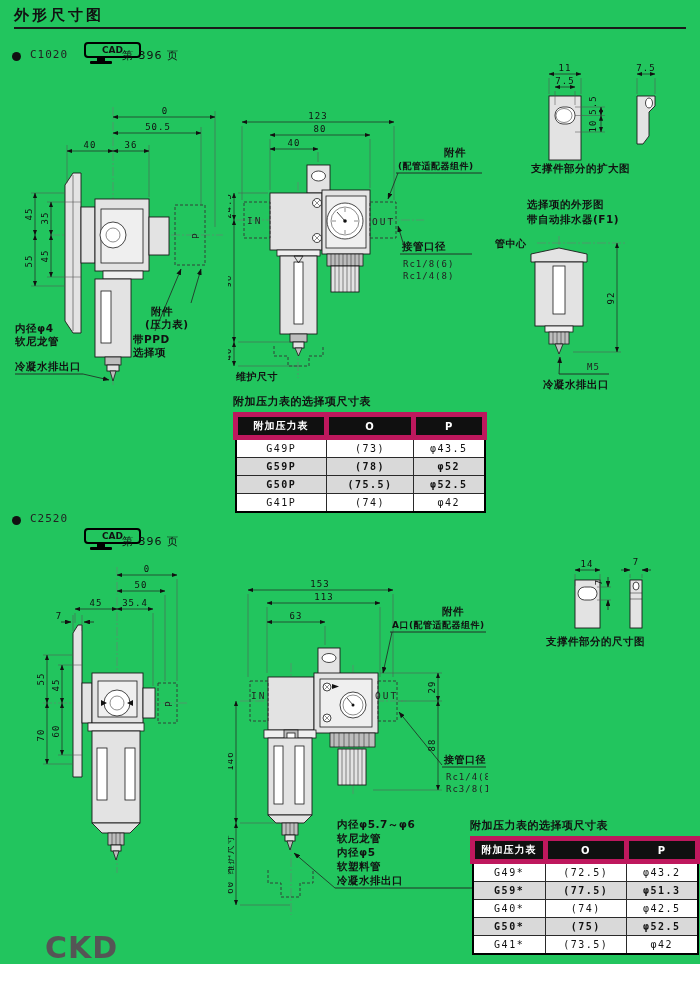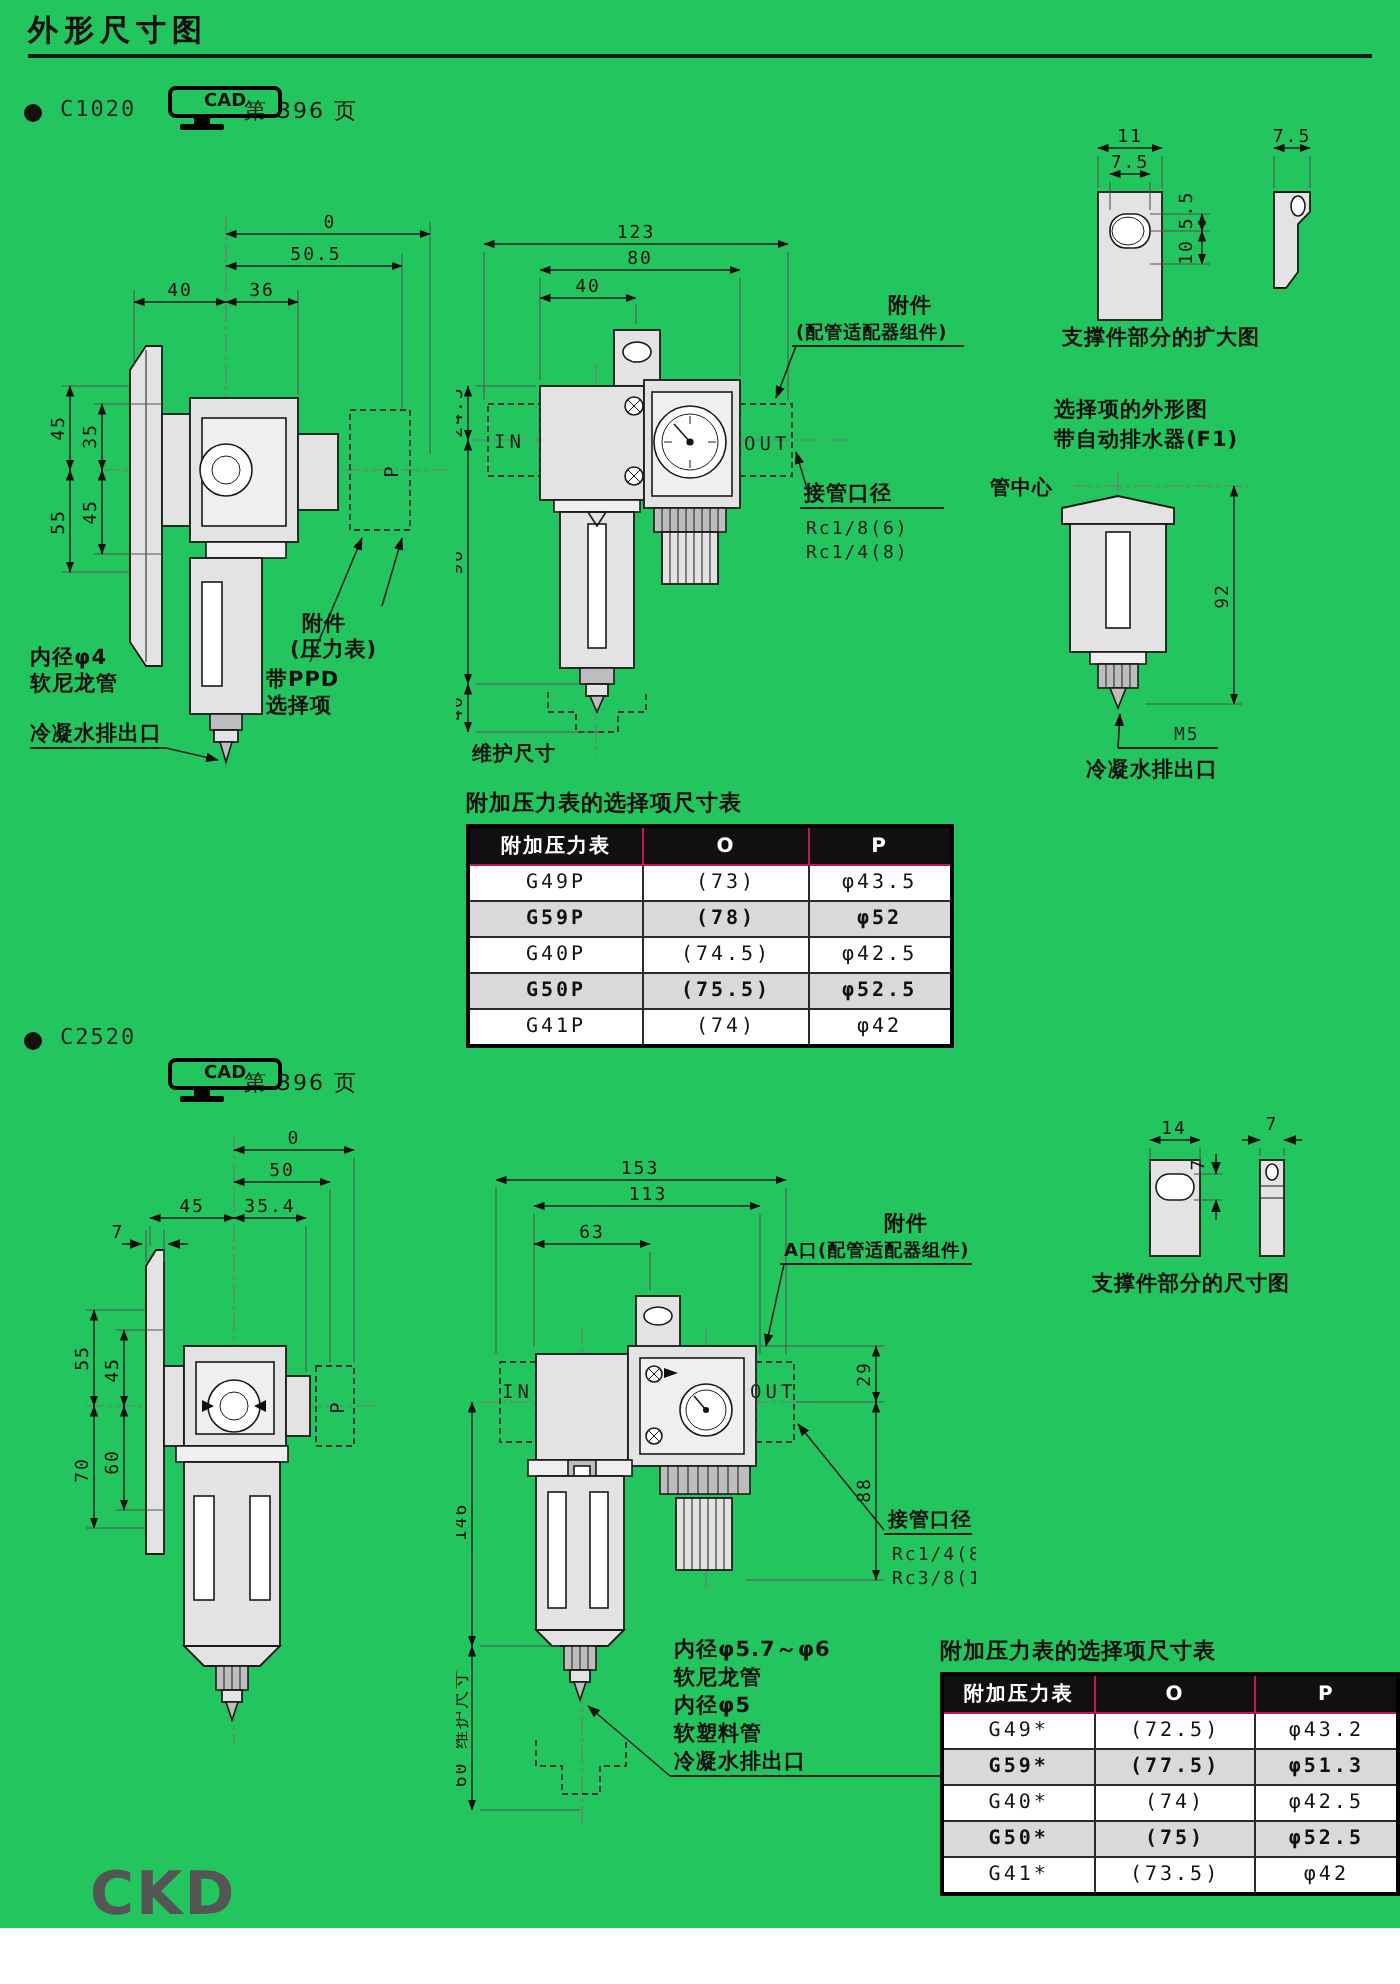--- a/index.html
+++ b/index.html
@@ -15,21 +15,21 @@
   .cad{width:34px;text-align:center;}
   .cad-screen{display:inline-block;border:2px solid #000;border-radius:4px;
       font:bold 9px "DejaVu Sans",sans-serif;padding:1px 16px;letter-spacing:0;}
   .cad-neck{width:8px;height:3px;background:#000;margin:0 auto;}
   .cad-base{width:22px;height:3px;background:#000;margin:0 auto;border-radius:1px;}
   .ckd{font:800 30px "DejaVu Sans",sans-serif;color:#555;letter-spacing:1px;text-align:right;}
   
   .tbl-title{font:bold 11px "DejaVu Sans",sans-serif;letter-spacing:.5px;margin-bottom:3px;}
   table.dims{border-collapse:collapse;border:2px solid #000;}
   table.dims th{background:#101010;color:#fff;font:bold 10px "DejaVu Sans",sans-serif;
-      letter-spacing:1px;border:1px solid #be185d;padding:2px 4px;}
+      letter-spacing:1px;border:5px solid #be185d;padding:2px 4px;}
   table.dims td{border:1px solid #2a2a2a;font:10px "DejaVu Sans Mono",monospace;
       letter-spacing:1.5px;text-align:center;padding:1px 16px;height:15px;background:#fff;}
   table.dims tr.alt td{background:#d9d9d9;font-weight:bold;}
   
   svg text{font-family:"DejaVu Sans Mono",monospace;}
   .d{font-size:9px;fill:#111;text-anchor:middle;letter-spacing:1px;}
   .rc{font-size:9px;fill:#222;letter-spacing:1px;}
   .pl{font-size:9.5px;fill:#222;letter-spacing:2px;}
   .an{font-family:"DejaVu Sans",sans-serif;font-weight:bold;font-size:10.5px;fill:#111;letter-spacing:.5px;}
   .s10{font-size:10px;} .s9{font-size:9px;}
@@ -291,25 +291,20 @@
     <tr>
             <td>G49P</td>
             <td>(73)</td>
             <td>φ43.5</td>
           </tr>
     <tr class="alt">
             <td>G59P</td>
             <td>(78)</td>
             <td>φ52</td>
           </tr>
-    <tr>
-            <td>G40P</td>
-            <td>(74.5)</td>
-            <td>φ42.5</td>
-          </tr>
     <tr class="alt">
             <td>G50P</td>
             <td>(75.5)</td>
             <td>φ52.5</td>
           </tr>
     <tr>
             <td>G41P</td>
             <td>(74)</td>
             <td>φ42</td>
           </tr>

